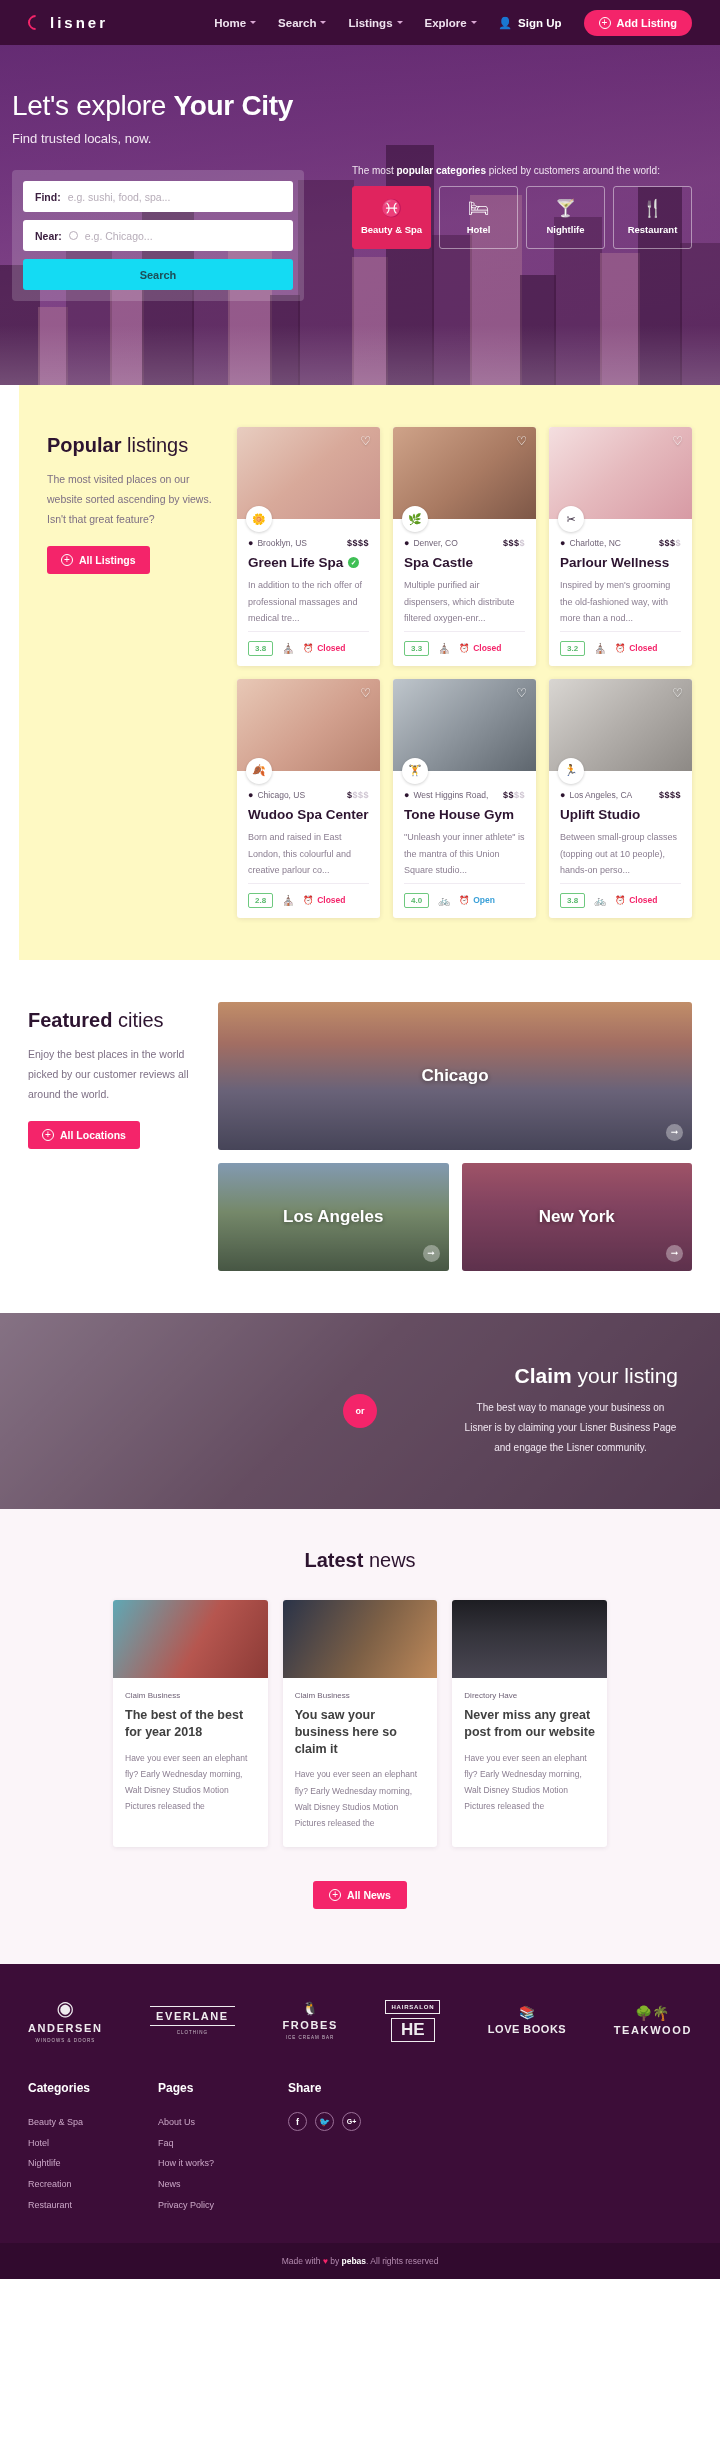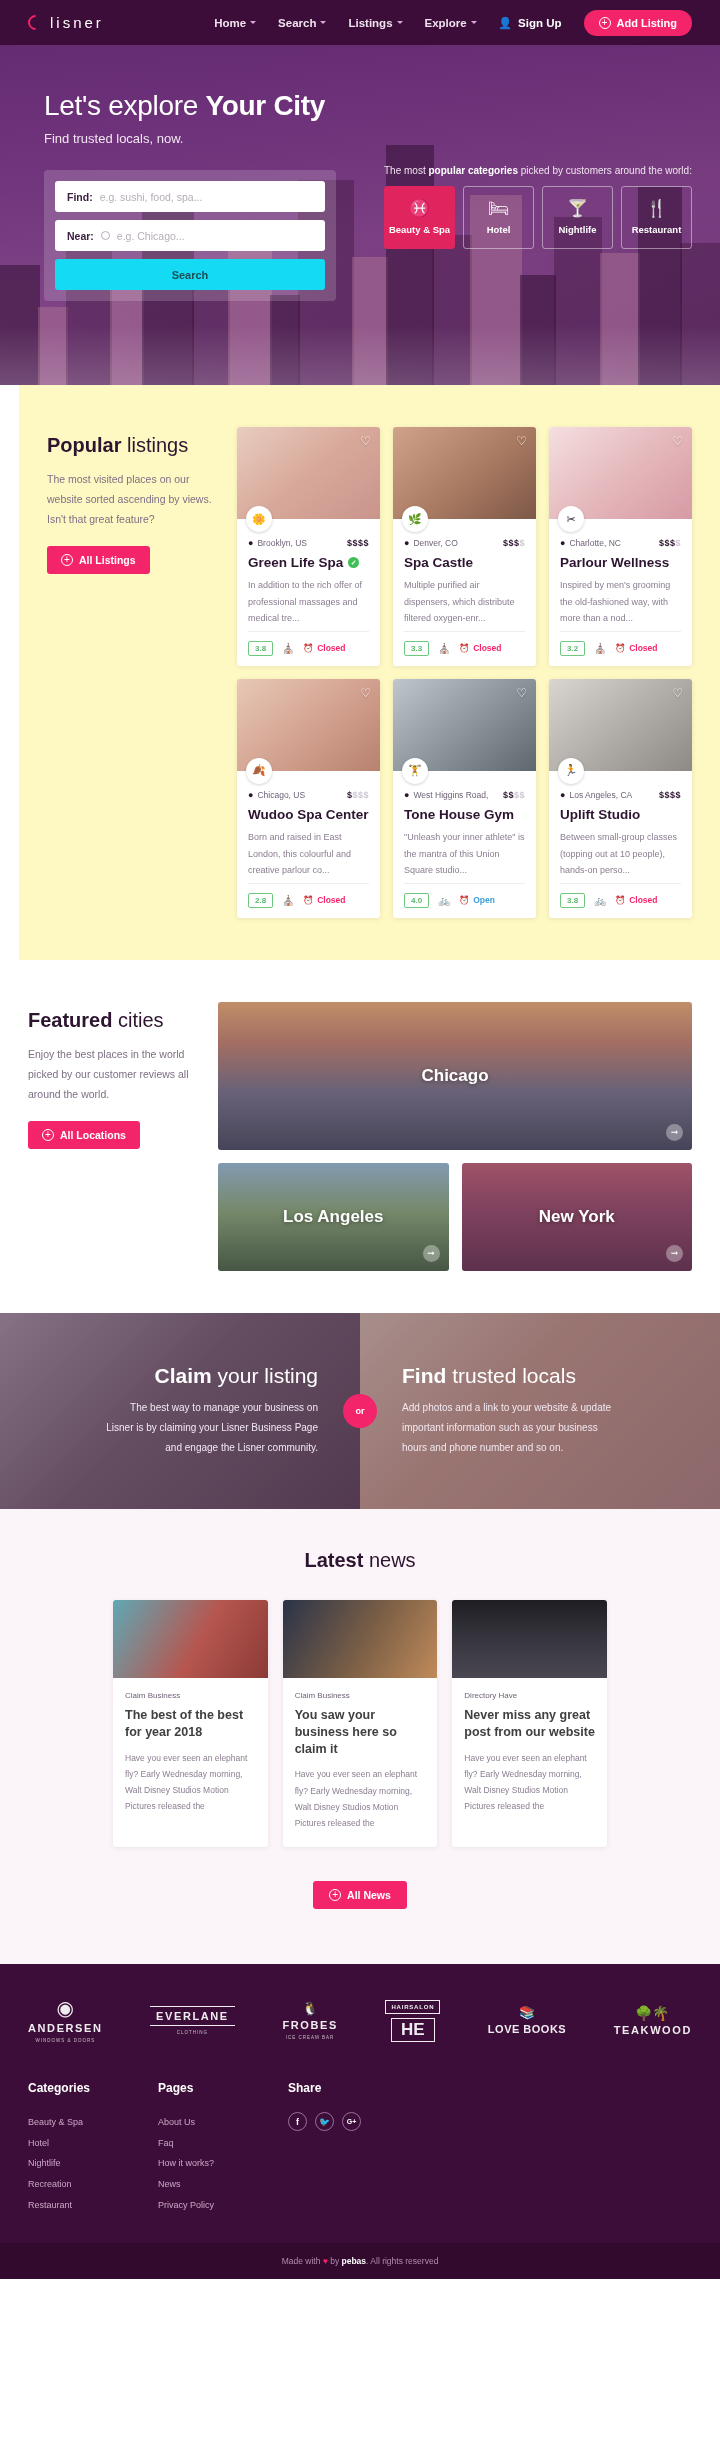--- a/index.html
+++ b/index.html
@@ -16,21 +16,21 @@
   .navbar{
     height:45px;background:#3c0d38;display:flex;align-items:center;
     padding:0 28px;position:relative;z-index:40;
   }
   .brand{display:flex;align-items:center;gap:4px;}
   .brand-mark{
     width:15px;height:15px;border:2.5px solid #f4246a;border-radius:50%;
     border-top-color:transparent;border-right-color:transparent;transform:rotate(45deg);
   }
   .brand-text{
-    color:#fff;font-size:15px;font-weight:400;letter-spacing:3px;margin-left:3px;
+    color:#fff;font-size:15px;font-weight:700;letter-spacing:3px;margin-left:3px;
   }
   .nav-right{margin-left:auto;display:flex;align-items:center;gap:22px;}
   .nav-link{
     color:#efe3ef;font-size:11.5px;font-weight:600;display:flex;align-items:center;gap:4px;
     cursor:pointer;white-space:nowrap;
   }
   .caret{
     width:0;height:0;border-left:3px solid transparent;border-right:3px solid transparent;
     border-top:3.5px solid #d9a8d4;display:inline-block;
   }
@@ -54,21 +54,21 @@
   }
   
   .sky{position:absolute;inset:0;}
   .sky .bld{position:absolute;bottom:0;background:rgba(60,20,58,.40);}
   .sky .bld.l{background:rgba(206,150,160,.30);}
   .sky .bld.d{background:rgba(48,14,48,.52);}
   .hero-fade{
     position:absolute;left:0;right:0;bottom:0;height:60px;
     background:linear-gradient(rgba(255,255,255,0),rgba(255,255,255,.18));
   }
-  .hero-inner{position:relative;z-index:5;padding:45px 28px 0 44px;display:flex;}
+  .hero-inner{position:relative;z-index:5;padding:45px 28px 0 12px;display:flex;}
   .hero-left{width:316px;}
   .hero-h1{
     font-size:28px;font-weight:400;color:#fff;letter-spacing:-.3px;line-height:1.15;
   }
   .hero-h1 b{font-weight:700;}
   .hero-sub{color:#f2e6f2;font-size:13px;margin-top:9px;font-weight:400;}
   .searchbox{
     margin-top:24px;background:rgba(255,255,255,.17);border-radius:4px;padding:11px;
     width:292px;
   }
@@ -185,21 +185,21 @@
   .cta-b{background:linear-gradient(135deg,#d9c9b6 0%,#c3a38f 40%,#b08e84 100%);}
   .cta-tint{position:absolute;inset:0;background:rgba(60,18,55,.42);}
   .cta-a .cta-tint{background:rgba(55,20,55,.46);}
   .cta-b .cta-tint{background:rgba(72,28,60,.34);}
   .cta-txt{position:relative;z-index:3;width:100%;padding:0 28px;}
   .cta-a .cta-txt{text-align:right;padding-right:42px;}
   .cta-b .cta-txt{text-align:left;padding-left:42px;}
   .cta-h{font-size:21px;color:#fff;font-weight:400;line-height:1.2;}
   .cta-h b{font-weight:700;}
   .cta-p{font-size:10px;color:#f2e8f2;line-height:2;margin-top:10px;max-width:215px;}
-  .cta-a .cta-p{margin-left:auto;}
+  .cta-a .cta-p{margin-left:auto;text-align:center;}
   .or-badge{
     position:absolute;left:50%;top:50%;transform:translate(-50%,-50%);z-index:8;
     width:34px;height:34px;border-radius:50%;background:#f4246a;color:#fff;
     display:flex;align-items:center;justify-content:center;font-size:9px;font-weight:700;
   }
 
   
   .news-sec{background:#fbf5f9;padding:40px 28px 55px 28px;}
   .news-h{text-align:center;font-size:20px;font-weight:400;color:#2d1430;}
   .news-h b{font-weight:700;}
@@ -582,29 +582,20 @@
     <div class="cta-half cta-a">
       <div class="cta-tint"></div>
       <div class="cta-txt">
         <div class="cta-h">
           <b>Claim</b><span> your listing</span>
         </div>
         <div class="cta-p">The best way to manage your business on Lisner is by claiming your Lisner Business Page and engage the Lisner community.</div>
       </div>
     </div>
     <div class="or-badge">or</div>
-    <div class="cta-half cta-b">
-      <div class="cta-tint"></div>
-      <div class="cta-txt">
-        <div class="cta-h">
-          <b>Find</b><span> trusted locals</span>
-        </div>
-        <div class="cta-p">Add photos and a link to your website &amp; update important information such as your business hours and phone number and so on.</div>
-      </div>
-    </div>
   </div>
 
   <div class="news-sec">
     <div class="news-h">
       <b>Latest</b><span> news</span>
     </div>
     <div class="news-grid">
       <div class="news-card">
         <div class="news-img" style="background:linear-gradient(120deg,#5fa8b5,#b6564f 55%,#8b3a36)"></div>
         <div class="news-body">

